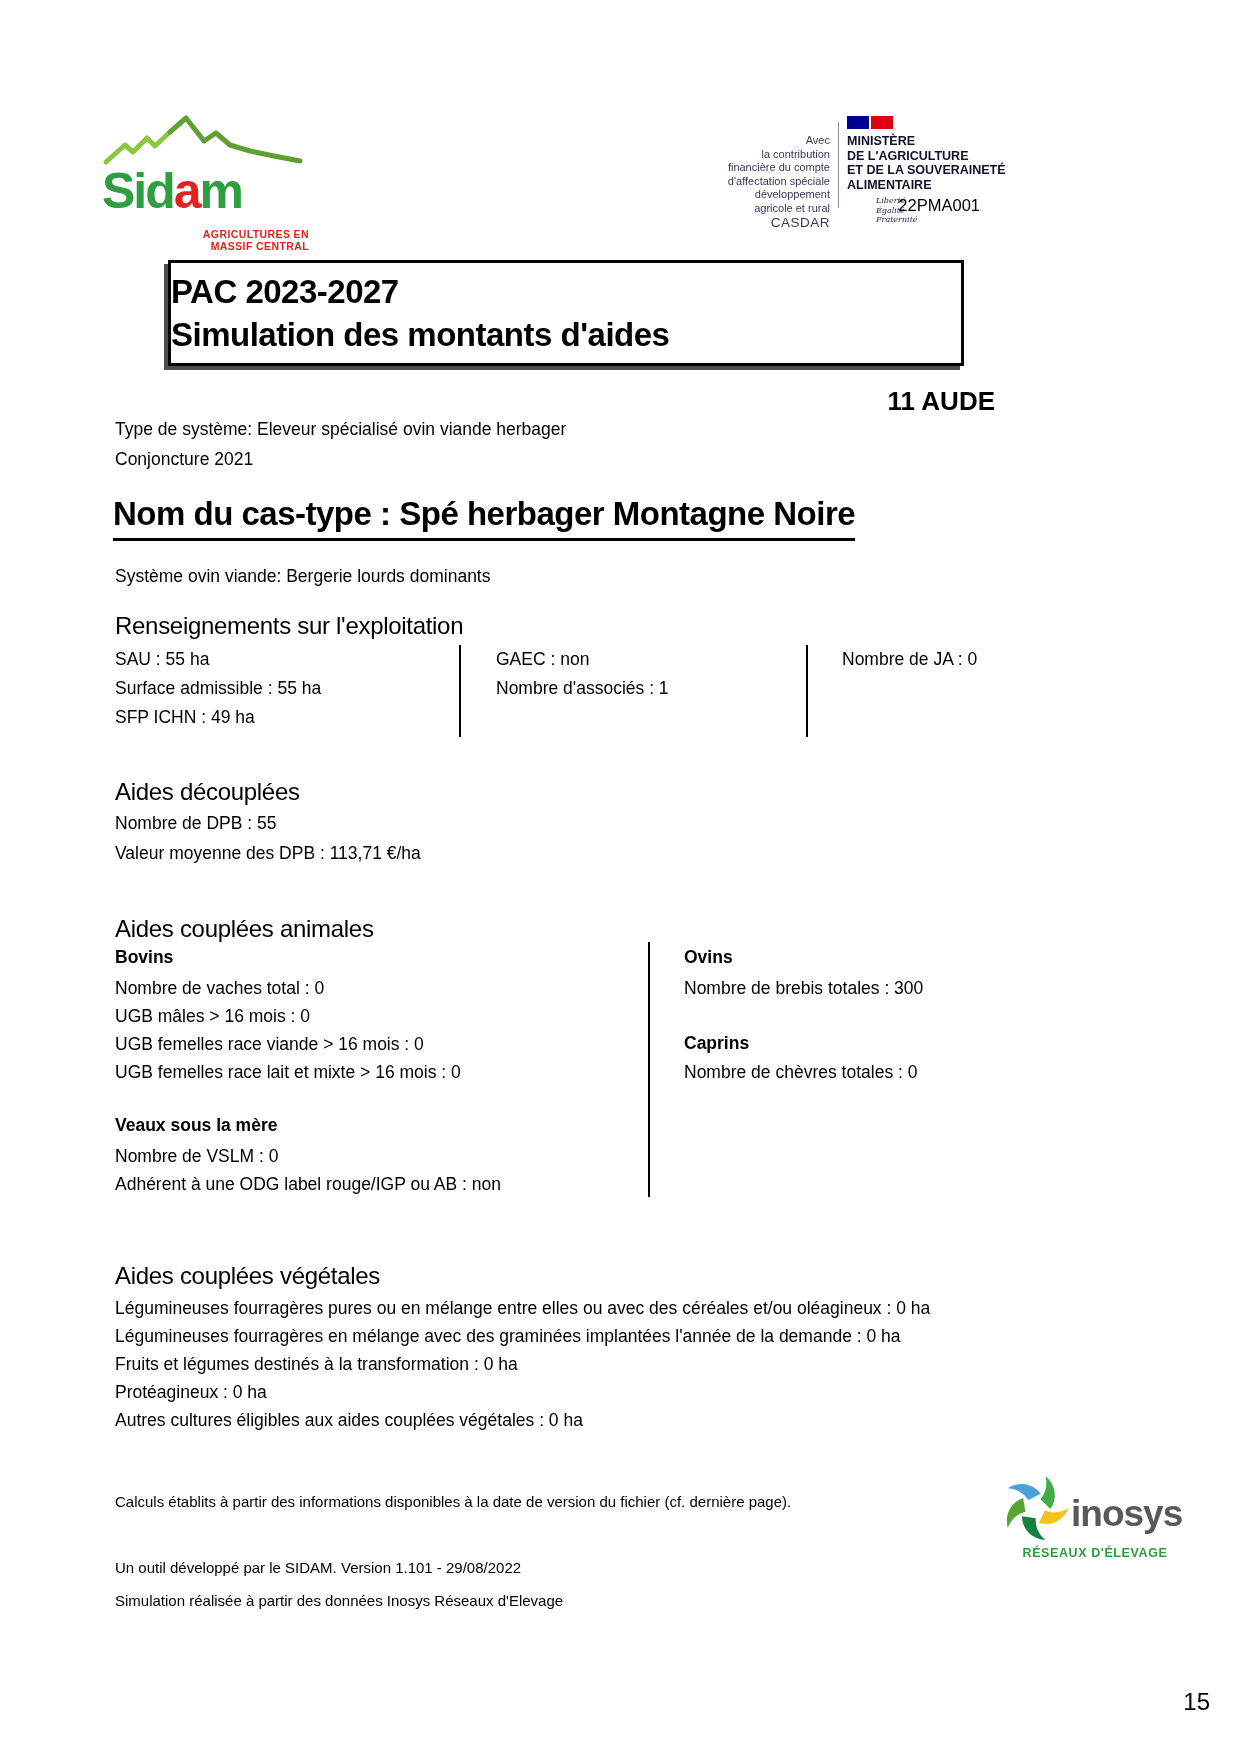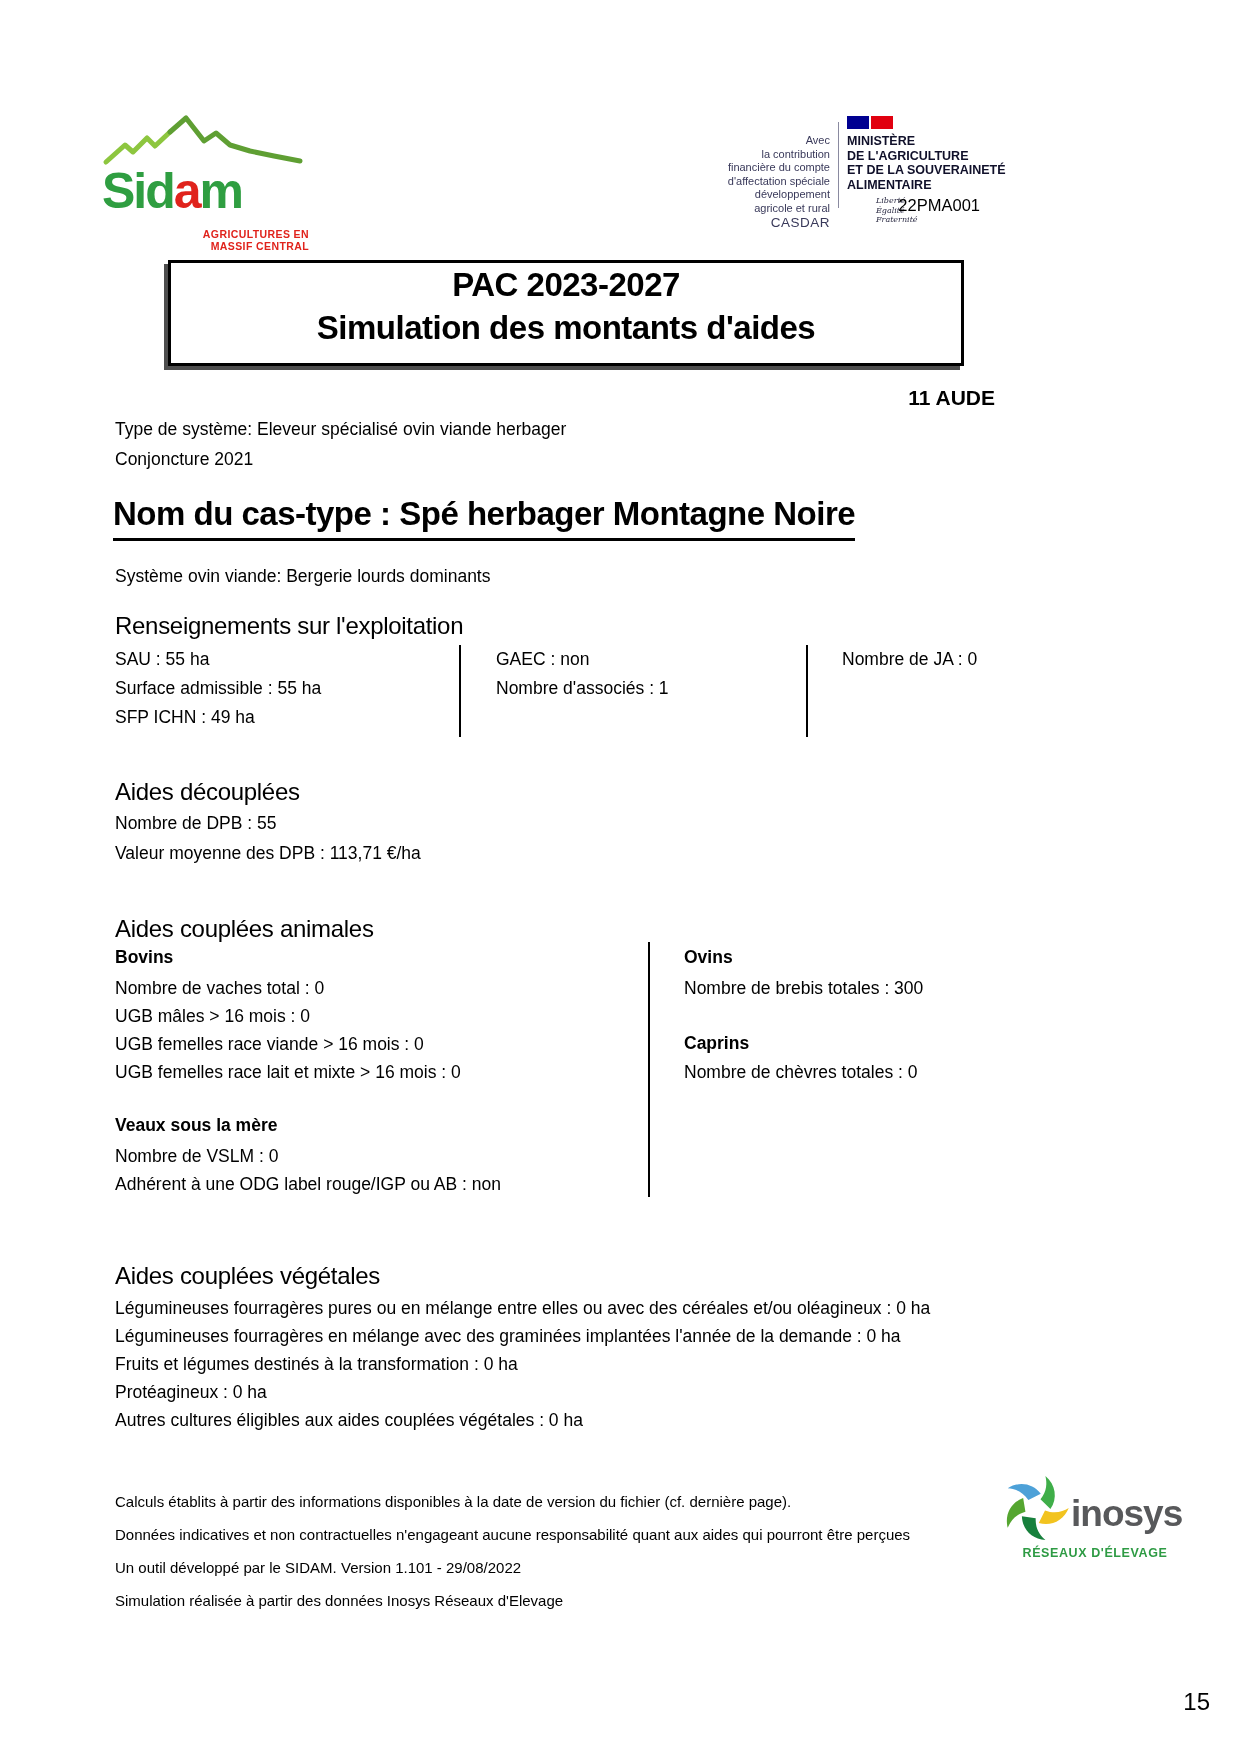--- a/index.html
+++ b/index.html
@@ -26,25 +26,25 @@
   .flag .b { width:22px; height:13px; background:#000091; }
   .flag .r { width:22px; height:13px; background:#e1000f; }
   .ministry-name { font-weight:bold; font-size:12.5px; line-height:14.5px; color:#10102a; white-space:nowrap; }
   .motto { font-family:"DejaVu Serif", serif; font-style:italic; font-size:8px; line-height:9.5px; color:#2c2c44; margin-top:4px;margin-left:29px; }
   .ref-code { top:196px; left:780px; width:200px; text-align:right; font-size:16.5px; }
 
   
   .title-box {
     left:168px; top:260px; width:796px; height:106px;
     border:3px solid #000; box-shadow:-4px 4px 0 #4e4e4e;
-    text-align:center; background:#fff; padding-top:0;
+    background:#fff; padding-top:7px;
   }
   .title-box .t { font-size:33px; font-weight:bold; line-height:43px; letter-spacing:-.5px; }
 
-  .region-label { top:386px; left:795px; width:200px; text-align:right; font-weight:bold; font-size:21px; }
+  .region-label { top:386px; left:795px; width:200px; text-align:right; font-weight:bold; font-size:26px; }
 
   
   .body-line { font-size:17.5px; line-height:22px; white-space:nowrap; }
   .intro-1 { top:418px; left:115px; }
   .intro-2 { top:448px; left:115px;text-align:center; }
   .cas-title { top:495px; left:113px; font-size:33px; font-weight:bold; letter-spacing:-.5px;
                border-bottom:3px solid #000; padding-bottom:5px; white-space:nowrap; }
   .sys-sub { top:565px; left:115px; }
 
   
@@ -200,21 +200,20 @@
   <div class="abs body-line capr-l0">Nombre de chèvres totales : 0</div>
 
   <div class="abs section-title veg-title">Aides couplées végétales</div>
   <div class="abs body-line veg-l0">Légumineuses fourragères pures ou en mélange entre elles ou avec des céréales et/ou oléagineux : 0 ha</div>
   <div class="abs body-line veg-l1">Légumineuses fourragères en mélange avec des graminées implantées l'année de la demande : 0 ha</div>
   <div class="abs body-line veg-l2">Fruits et légumes destinés à la transformation : 0 ha</div>
   <div class="abs body-line veg-l3">Protéagineux : 0 ha</div>
   <div class="abs body-line veg-l4">Autres cultures éligibles aux aides couplées végétales : 0 ha</div>
 
   <div class="abs foot foot-0">Calculs établits à partir des informations disponibles à la date de version du fichier (cf. dernière page).</div>
-  <div class="abs foot foot-1">Données indicatives et non contractuelles n'engageant aucune responsabilité quant aux aides qui pourront être perçues</div>
   <div class="abs foot foot-2">Un outil développé par le SIDAM. Version 1.101 - 29/08/2022</div>
   <div class="abs foot foot-3">Simulation réalisée à partir des données Inosys Réseaux d'Elevage</div>
 
   <div class="abs inosys">
     <div class="inosys-row">
       <svg width="80" height="80" viewBox="0 0 64 64">
         <g>
           <path d="M32,5 C42,9 47,19 44,29 L34,24 C37,16 35,10 32,5 Z" fill="#3fae49" transform="rotate(18,32,32)"></path>
           <path d="M32,5 C42,9 47,19 44,29 L34,24 C37,16 35,10 32,5 Z" fill="#f2c31f" transform="rotate(90,32,32)"></path>
           <path d="M32,5 C42,9 47,19 44,29 L34,24 C37,16 35,10 32,5 Z" fill="#17803c" transform="rotate(162,32,32)"></path>

